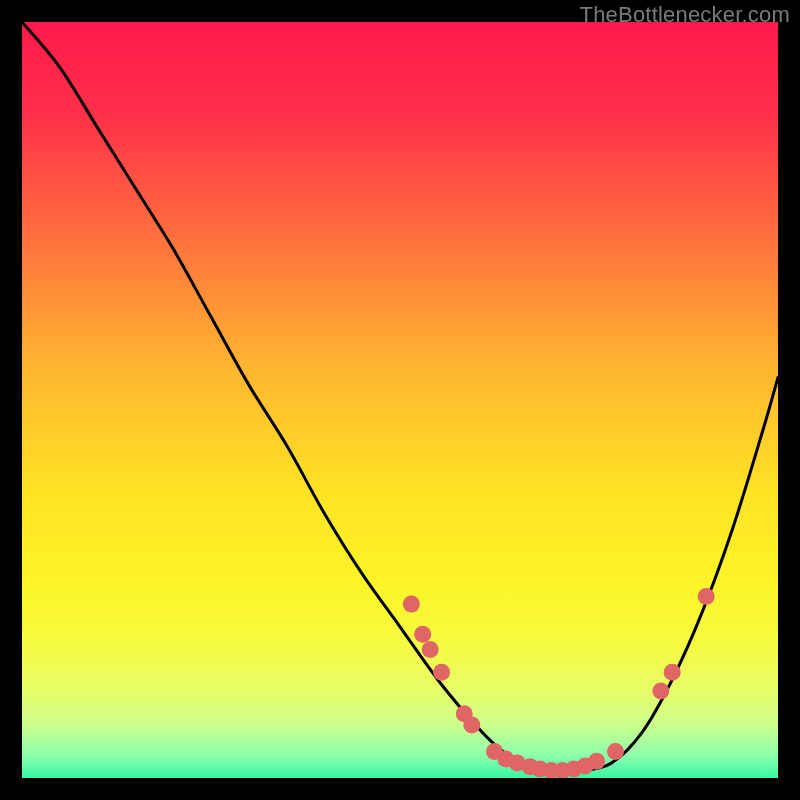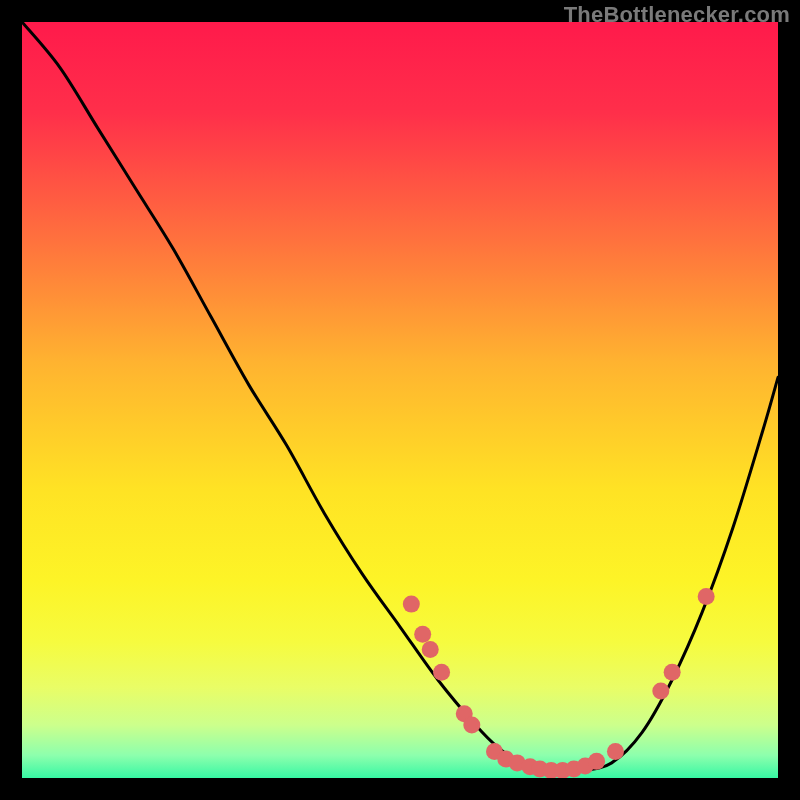--- a/index.html
+++ b/index.html
@@ -25,21 +25,21 @@
     top: 0;
     width: 756px;
     height: 756px;
   }
   .attribution {
     position: absolute;
     top: 2px;
     right: 10px;
     color: #7a7a7a;
     font-size: 22px;
-    font-weight: 700;
+    font-weight: 400;
     letter-spacing: 0.2px;
   }
 </style>
 </head>
 <body>
 
 <div class="attribution">TheBottlenecker.com</div>
 
 <div class="frame">
 

